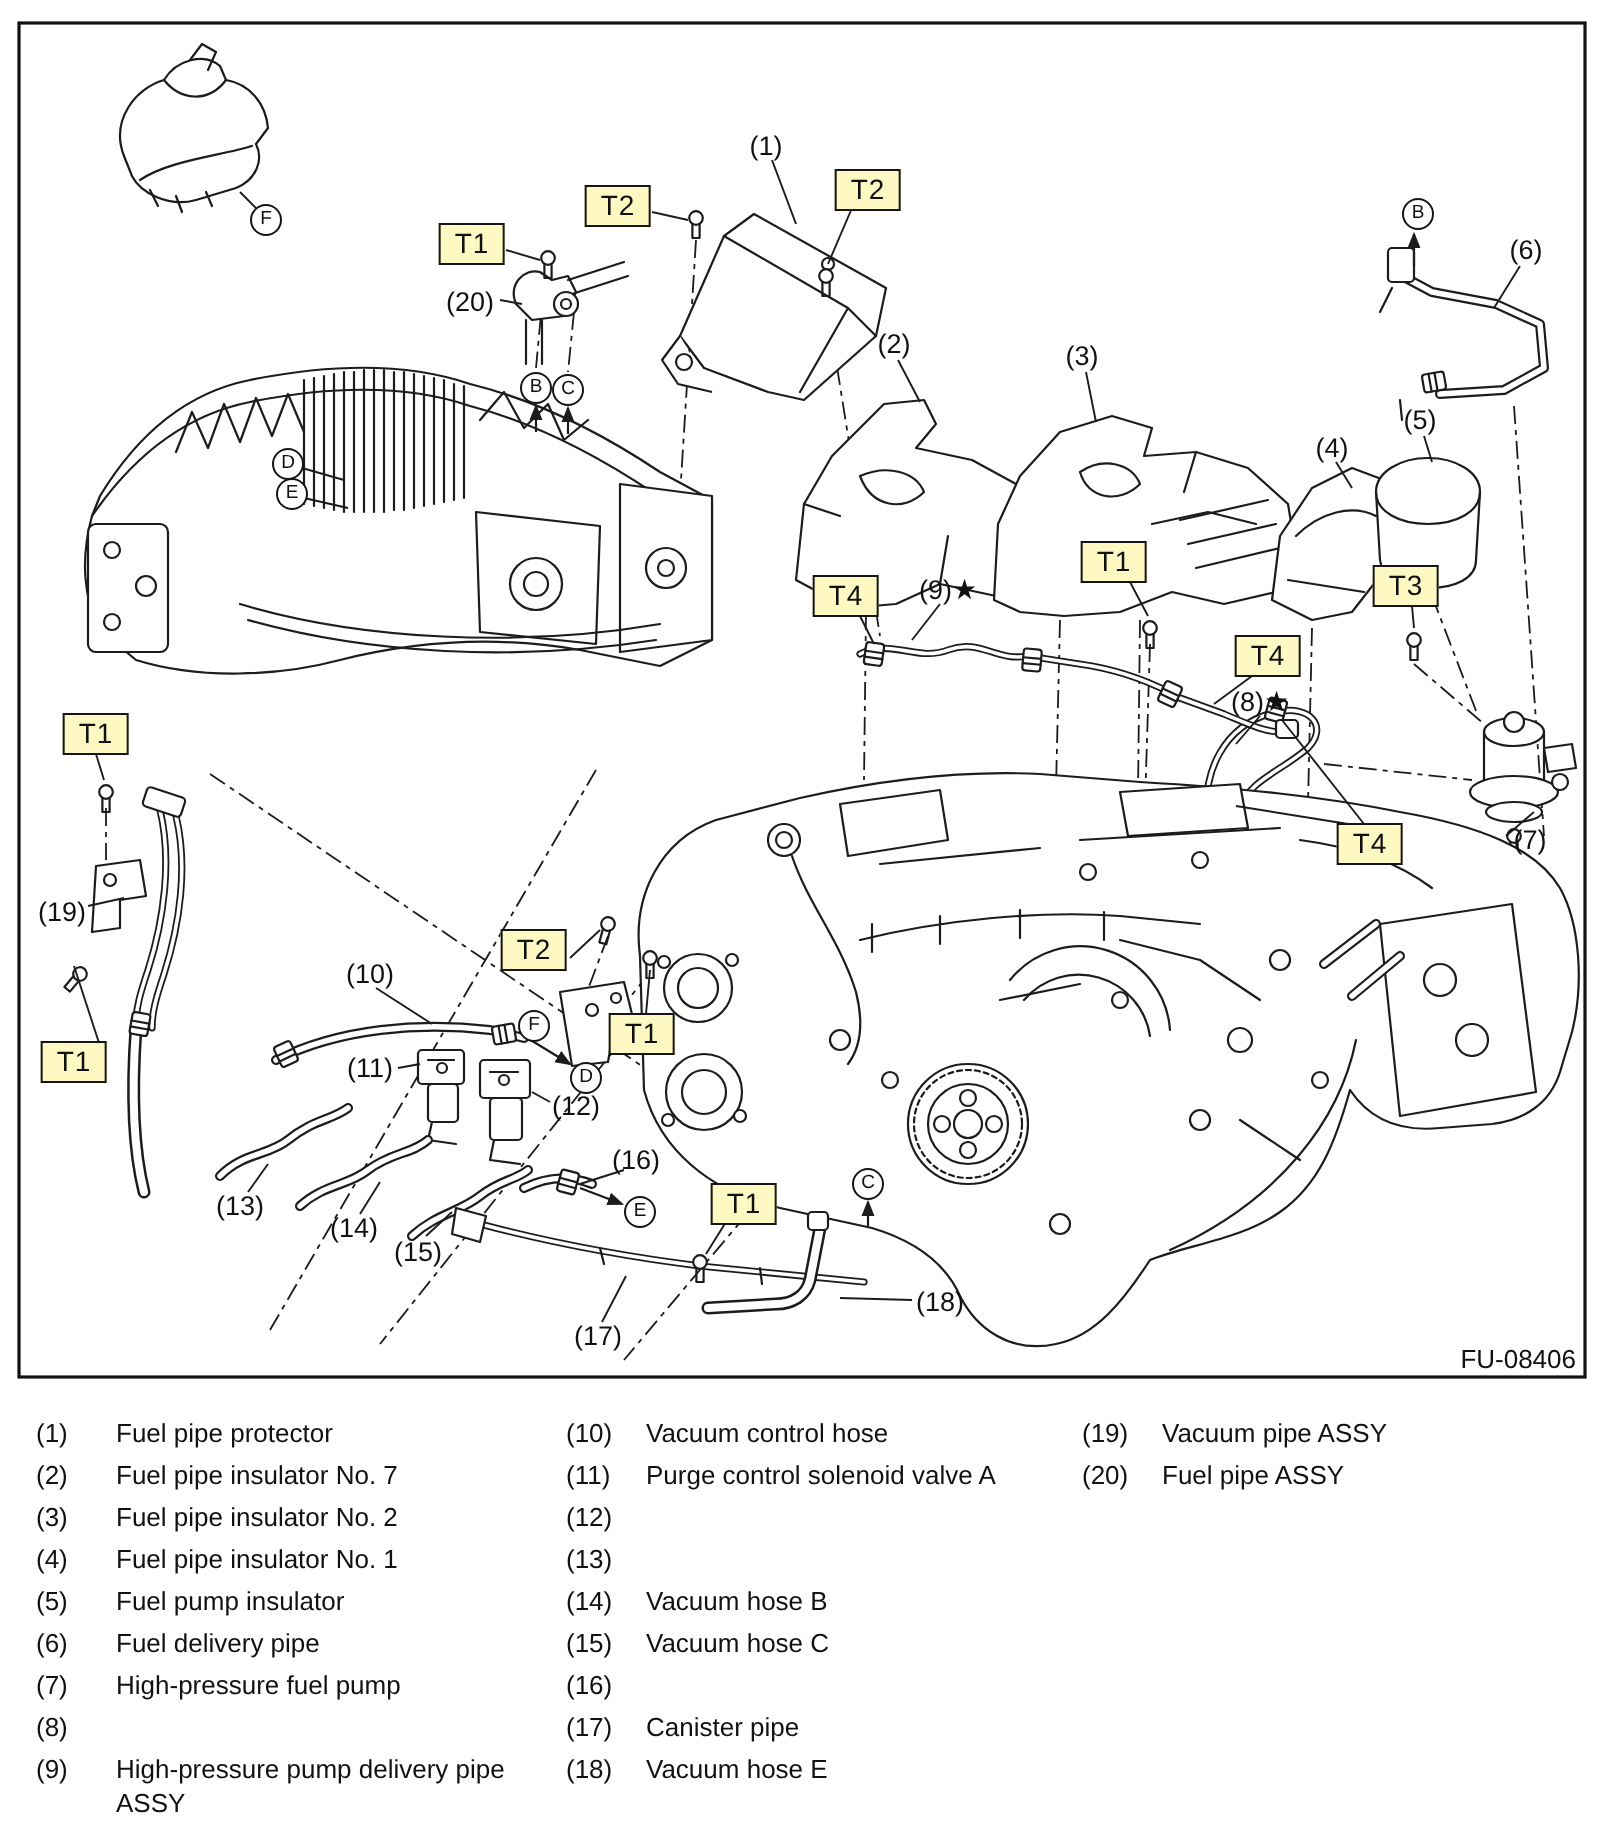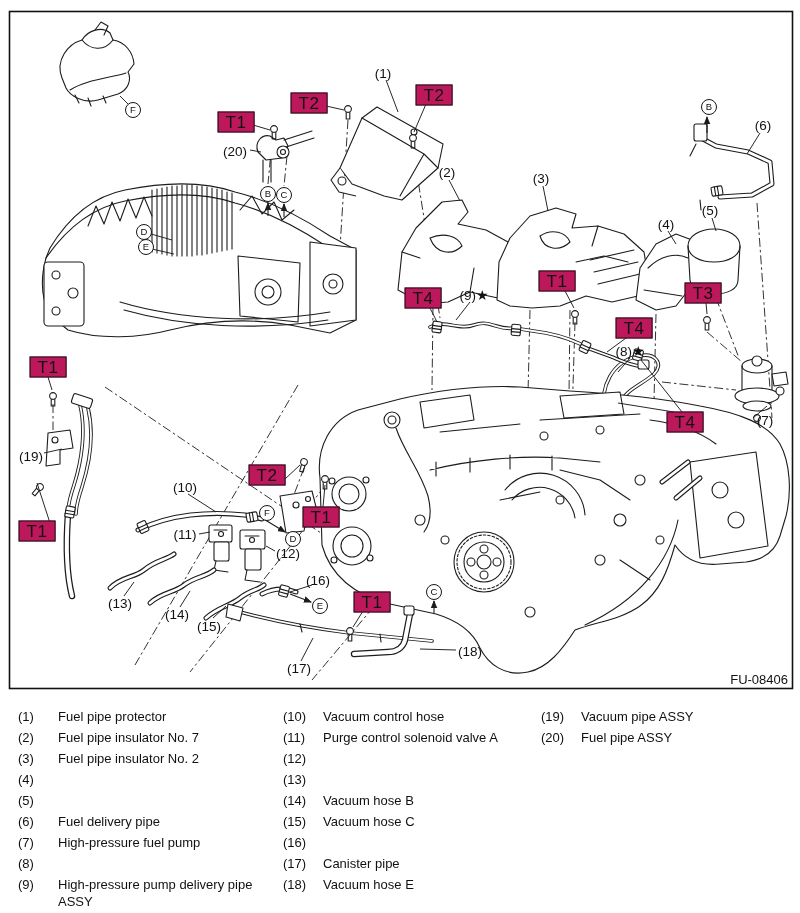--- a/index.html
+++ b/index.html
@@ -13,22 +13,22 @@
   .ld{stroke:#1c1c1c;fill:none;stroke-width:.95}
   .ar{stroke:#1c1c1c;fill:none;stroke-width:1.1}
   .tA{stroke:#1c1c1c;stroke-width:6.5;fill:none;stroke-linecap:round;stroke-linejoin:round}
   .tAw{stroke:#fff;stroke-width:4;fill:none;stroke-linecap:round;stroke-linejoin:round}
   .tB{stroke:#1c1c1c;stroke-width:5;fill:none;stroke-linecap:round;stroke-linejoin:round}
   .tBw{stroke:#fff;stroke-width:2.8;fill:none;stroke-linecap:round;stroke-linejoin:round}
   .tC{stroke:#1c1c1c;stroke-width:3.6;fill:none;stroke-linecap:round;stroke-linejoin:round}
   .tCw{stroke:#fff;stroke-width:1.8;fill:none;stroke-linecap:round;stroke-linejoin:round}
   
   #labels{position:absolute;left:0;top:0;width:800px;height:695px;}
-  .tbox{position:absolute;transform:translate(-50%,-50%);border:1.4px solid #151515;background:#be185d;
-        padding:0 7px;font-size:17px;line-height:19px;letter-spacing:.5px;}
+  .tbox{position:absolute;transform:translate(-50%,-50%);border:1.4px solid #151515;background:#fef9c3;
+        padding:0 7px;font-size:14px;line-height:19px;letter-spacing:.5px;}
   .ncall{position:absolute;transform:translate(-50%,-50%);font-size:13.5px;line-height:15px;white-space:nowrap;}
   .ncall .star{font-size:14px;}
   .lcirc{position:absolute;transform:translate(-50%,-50%);width:14px;height:14px;border:1.2px solid #151515;
          border-radius:50%;background:#fff;font-size:9.5px;line-height:13px;text-align:center;}
   .figcode{position:absolute;right:12px;top:672px;font-size:13px;}
   
   #legend{position:absolute;left:0;top:708px;width:800px;height:205px;font-size:13px;}
   .lcol{position:absolute;top:0;}
   .lcol:nth-child(1){left:18px;}
   .lcol:nth-child(2){left:283px;}
@@ -430,23 +430,25 @@
         <div class="lrow">
           <span class="lnum">(2)</span>
           <span class="llabel">Fuel pipe insulator No. 7</span>
         </div>
         <div class="lrow">
           <span class="lnum">(3)</span>
           <span class="llabel">Fuel pipe insulator No. 2</span>
         </div>
         <div class="lrow">
           <span class="lnum">(4)</span>
+          <span class="llabel">Fuel pipe insulator No. 1</span>
         </div>
         <div class="lrow">
           <span class="lnum">(5)</span>
+          <span class="llabel">Fuel pump insulator</span>
         </div>
         <div class="lrow">
           <span class="lnum">(6)</span>
           <span class="llabel">Fuel delivery pipe</span>
         </div>
         <div class="lrow">
           <span class="lnum">(7)</span>
           <span class="llabel">High-pressure fuel pump</span>
         </div>
         <div class="lrow">

